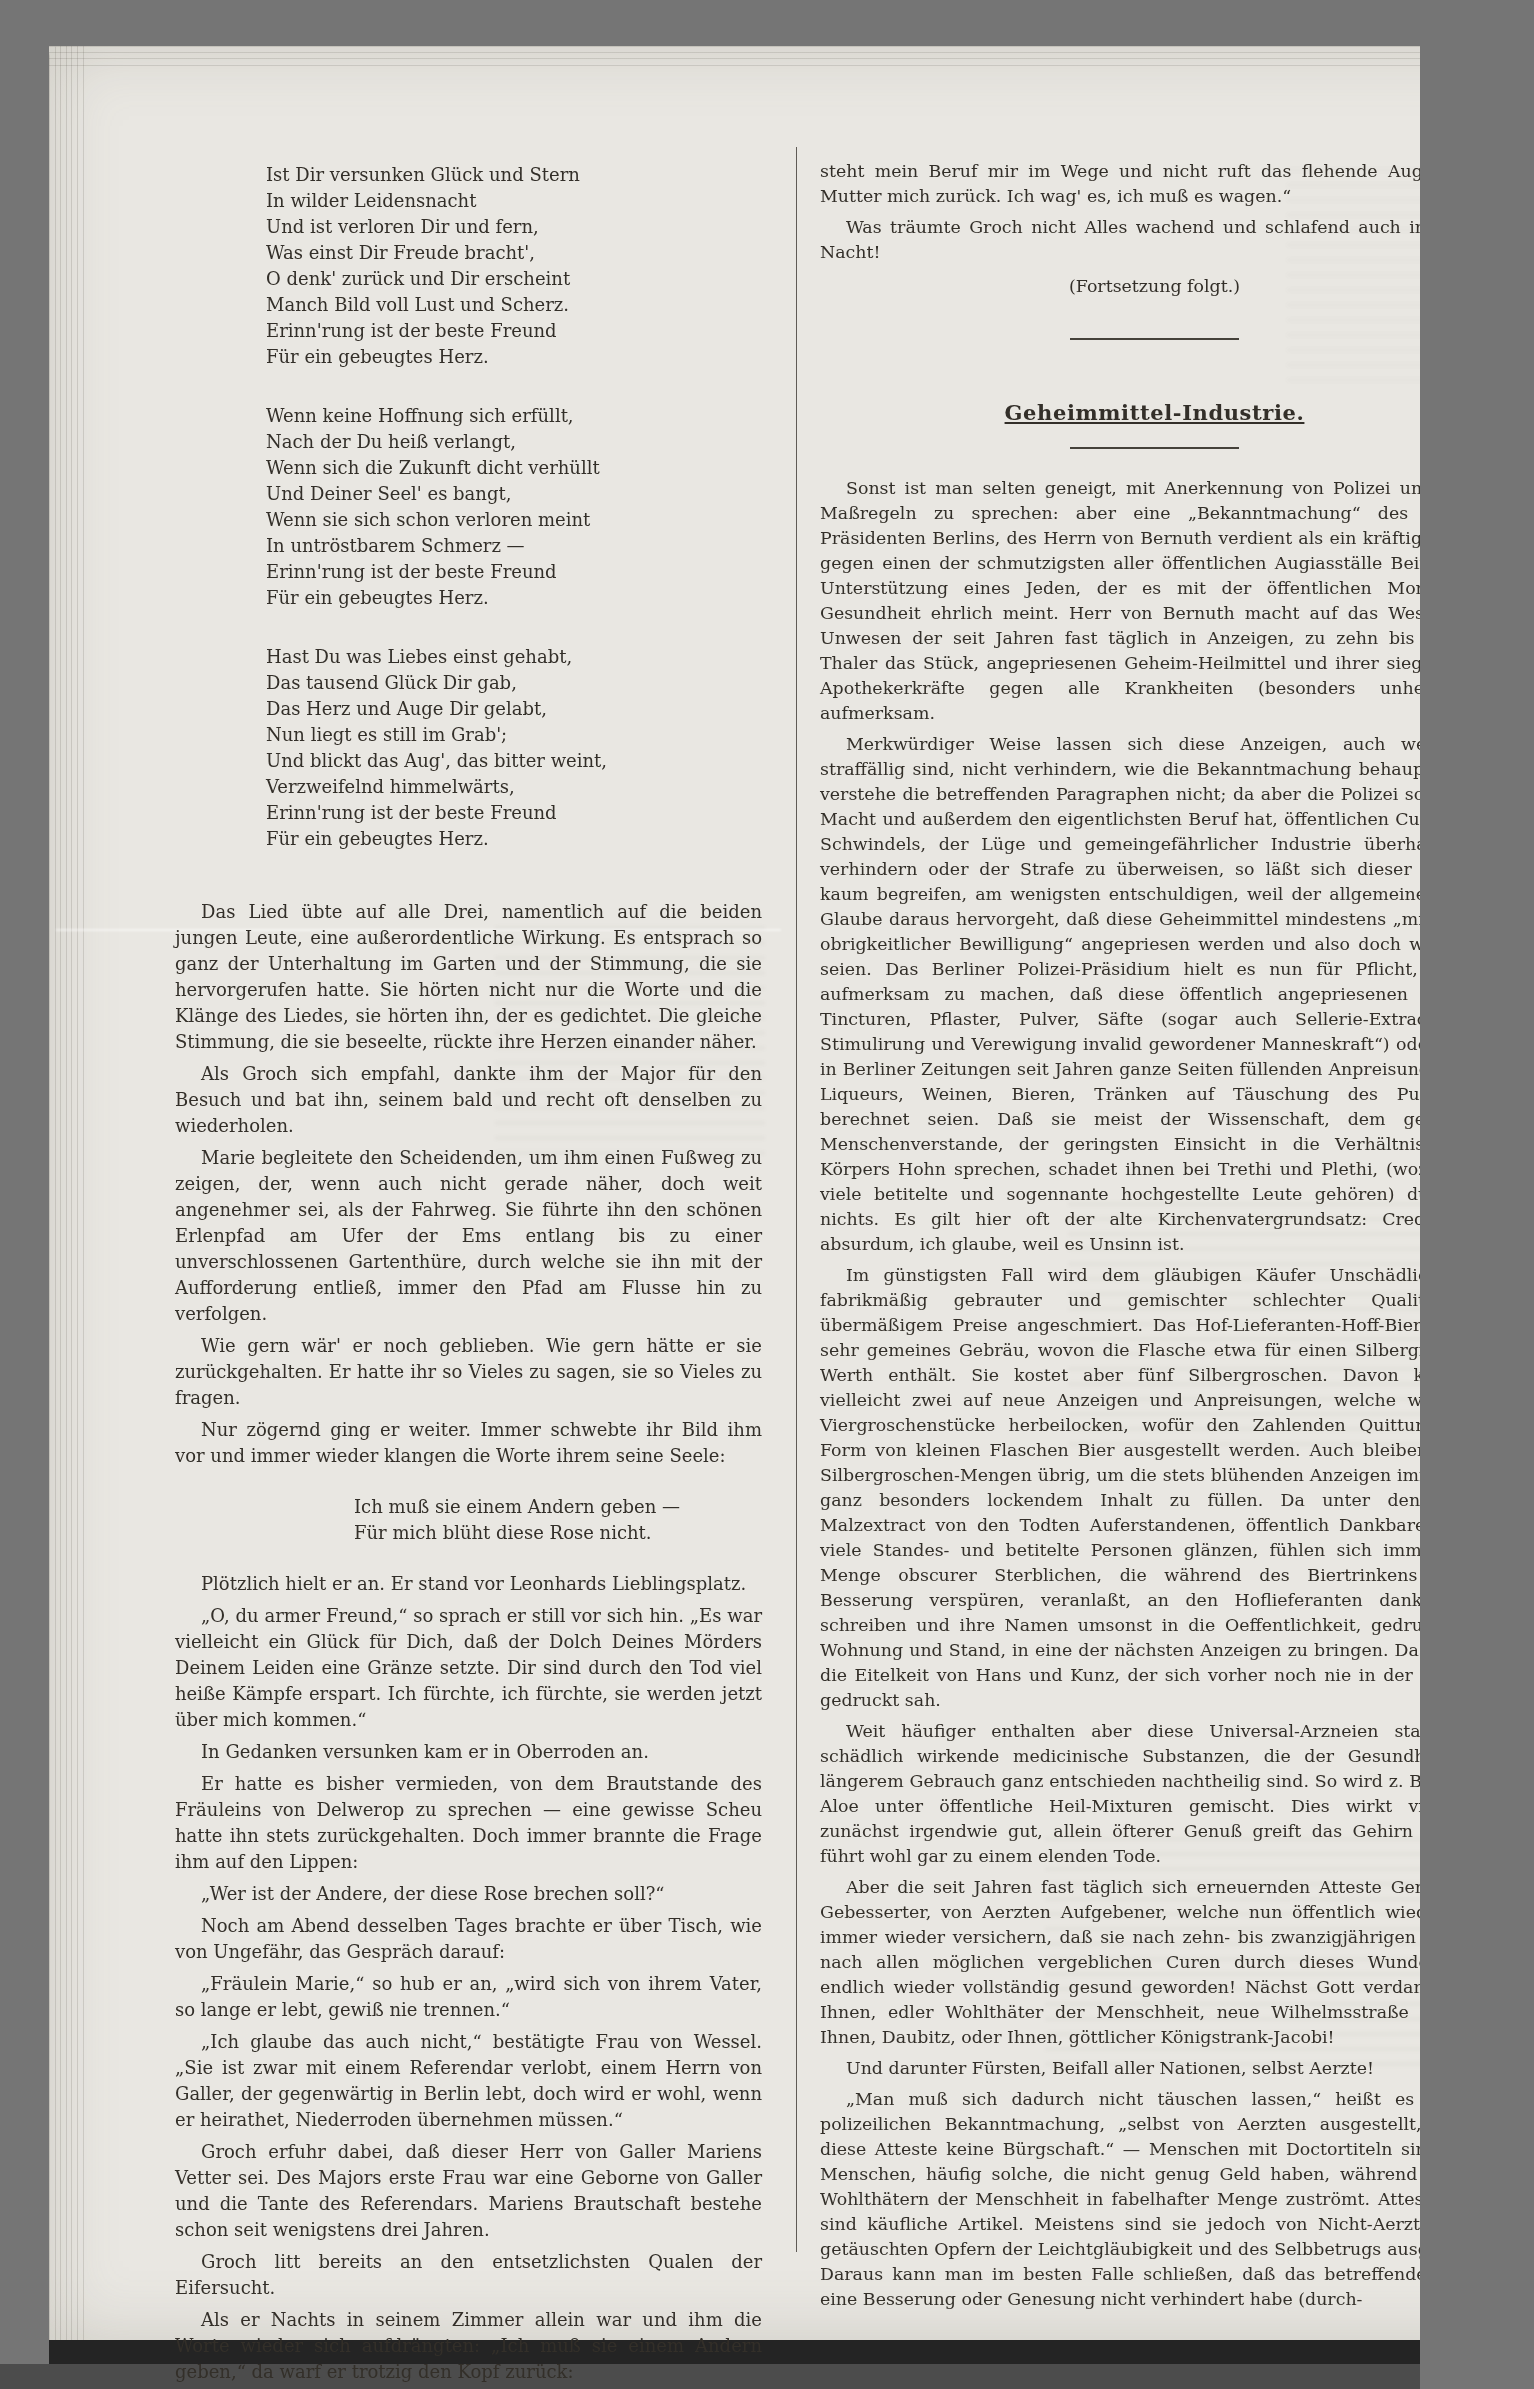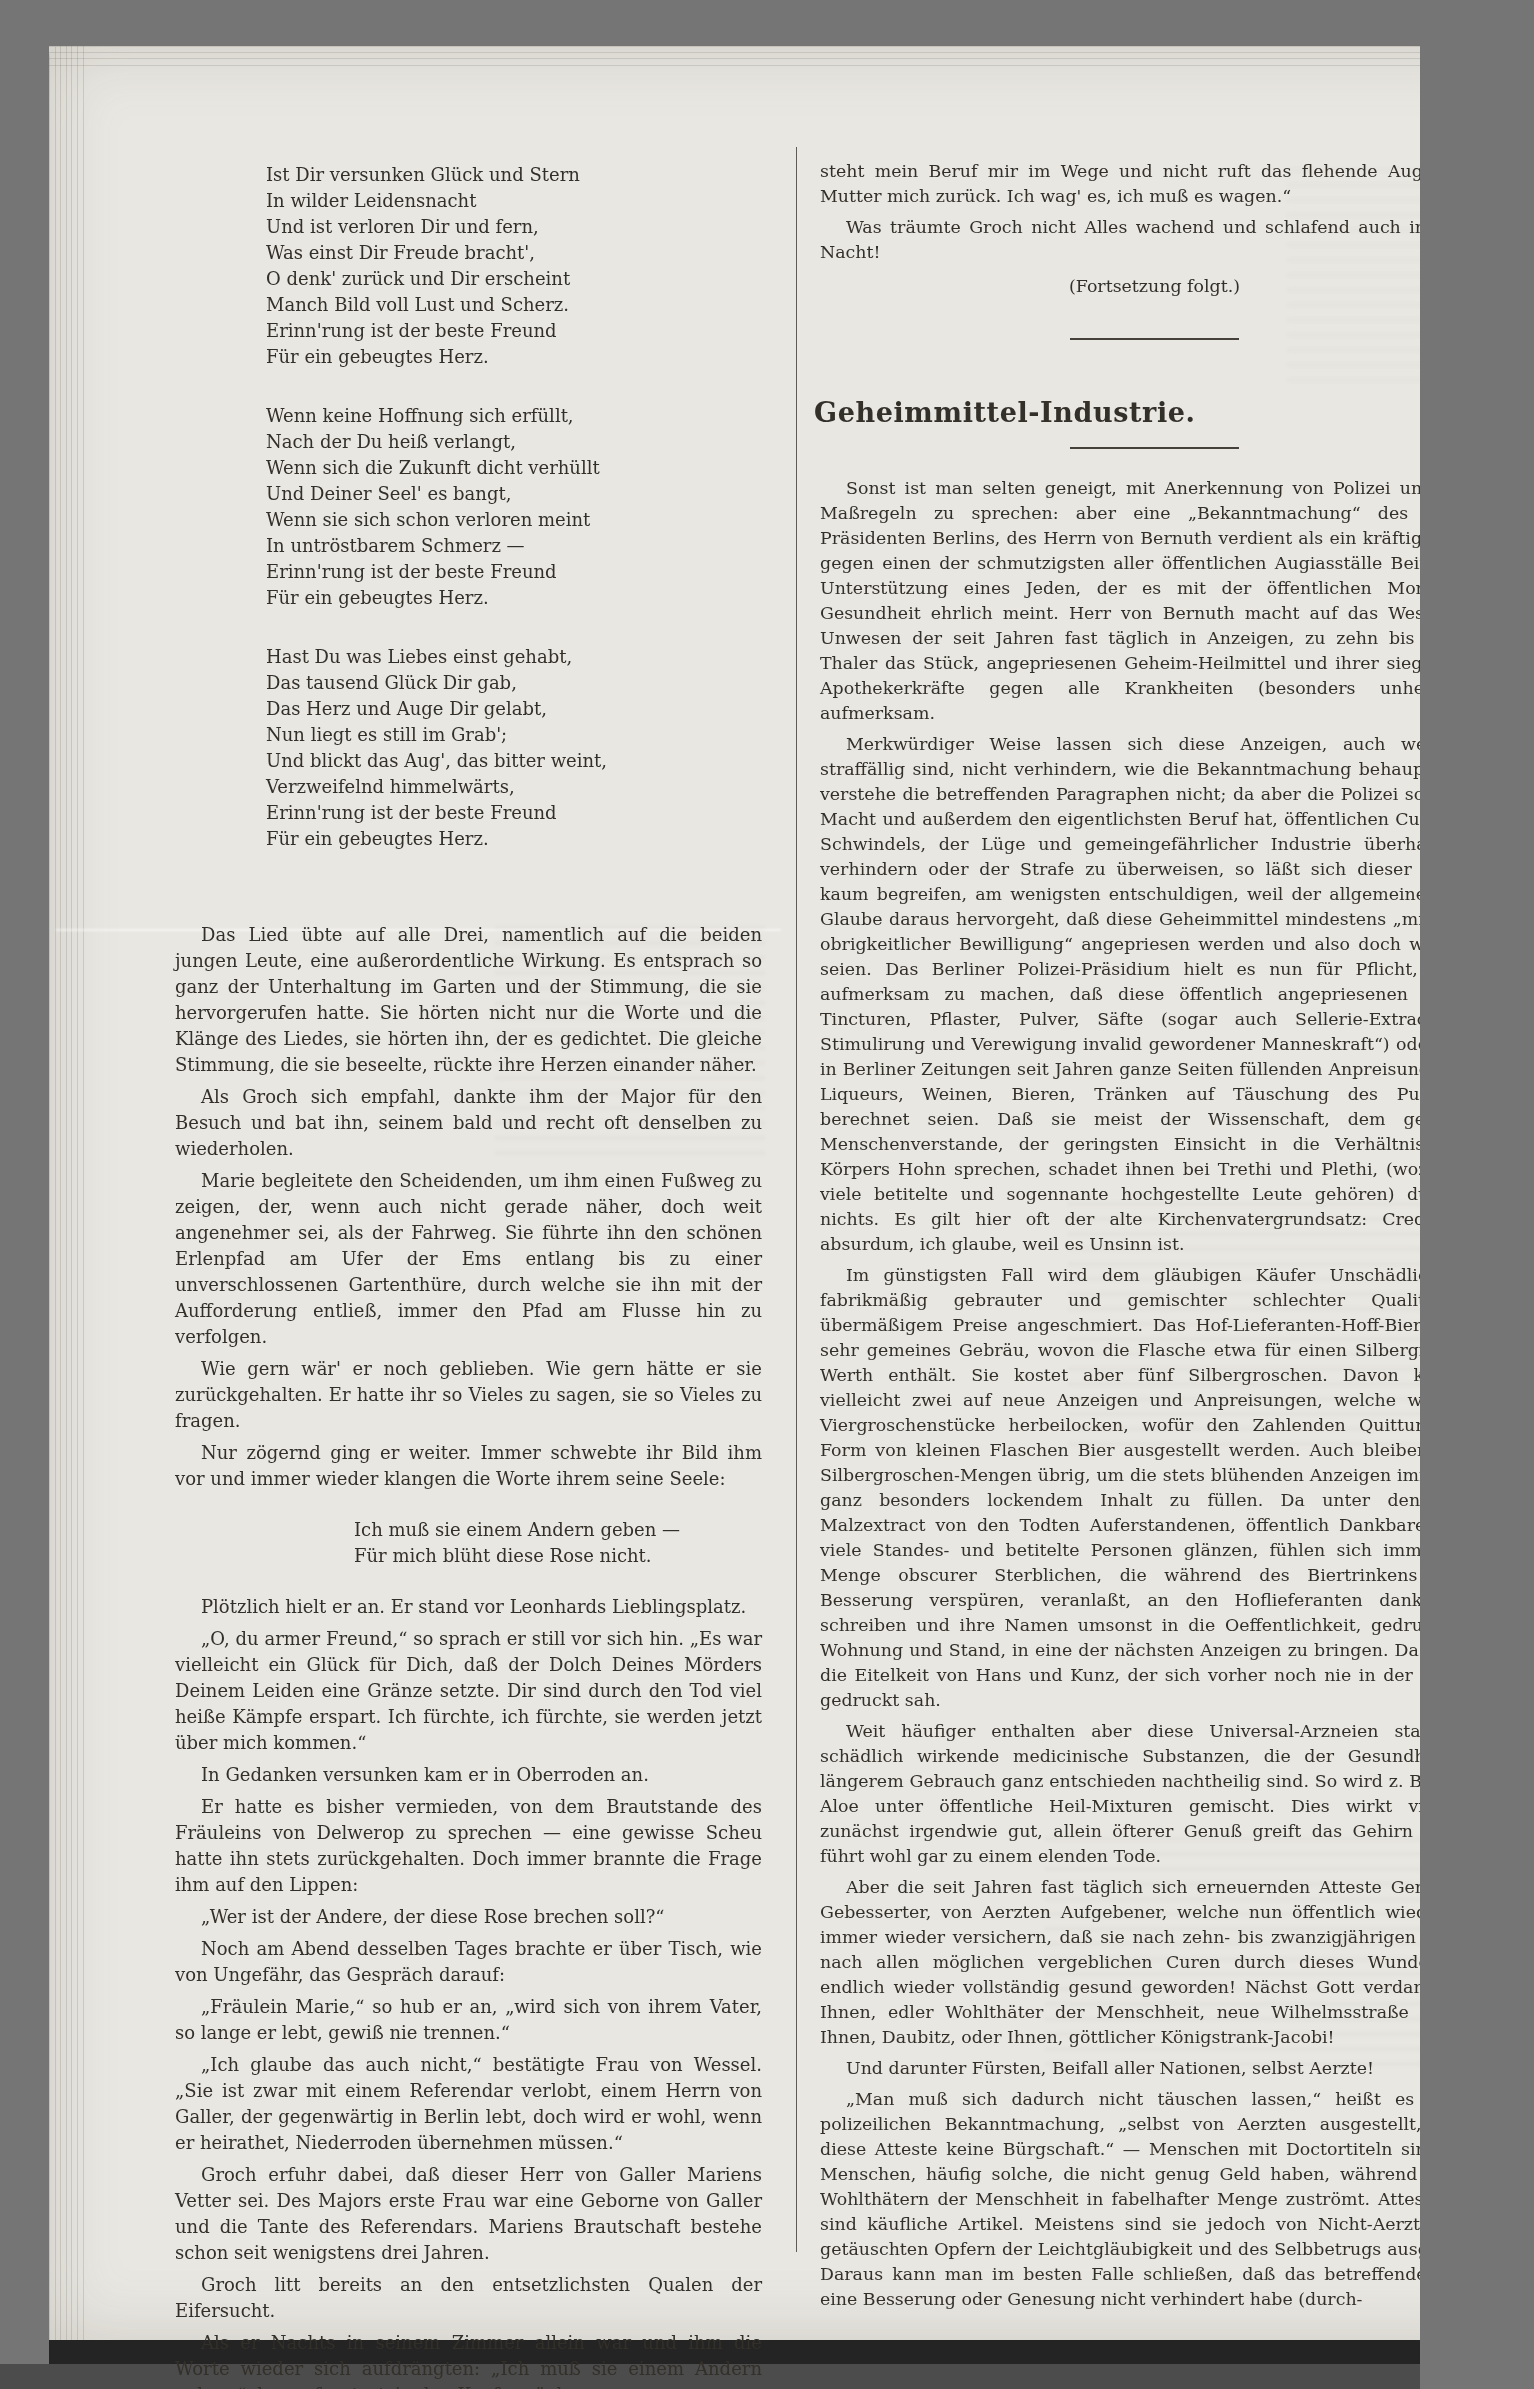--- a/index.html
+++ b/index.html
@@ -32,26 +32,26 @@
   .g2{left:1045px;top:1838px;width:433px;height:230px;}
   .g3{left:495px;top:927px;width:270px;height:236px;}
   .g4{left:1287px;top:169px;width:197px;height:219px;opacity:.22;}
   
   .col{position:absolute;text-align:justify;}
   .col-left{left:169px;top:162px;width:599px;font-size:18px;line-height:26px;}
   .col-right{left:814px;top:153px;width:681px;font-size:17.4px;line-height:25px;}
   .para{margin:6px;text-indent:26px;text-align:justify;}
   .para.noindent{text-indent:0;}
   .stanza{margin:0 0 33px 97px;text-align:left;}
-  .col-left .stanza:nth-child(3){margin-bottom:70px;}
+  .col-left .stanza:nth-child(3){margin-bottom:47px;}
   .poem-line{white-space:nowrap;}
   .verse-quote{margin:25px 0 25px 185px;text-align:left;}
   .continuation-note{text-align:center;margin:9px 0 0;}
   .section-rule{width:169px;height:1.7px;background:#45413a;margin:39px auto 0;}
-  .article-heading{font-size:27px;font-weight:bold;letter-spacing:0.6px;margin:60px 0 3.4px;}
+  .article-heading{font-size:21px;font-weight:bold;letter-spacing:0.6px;text-align:center;margin:60px 0 3.4px;text-decoration:underline;}
   .article-heading + .section-rule{margin-top:22.5px;margin-bottom:27px;}
 </style>
 </head>
 <body style="background: rgb(117, 117, 117);">
 
 <div id="canvas" style="color: rgb(51, 47, 41);">
   <div class="scan-dark-corner"></div>
   <div class="page" style="background: rgb(233, 231, 226);"></div>
   <div class="torn-bit"></div>
   <div class="page-stack-left"></div>

